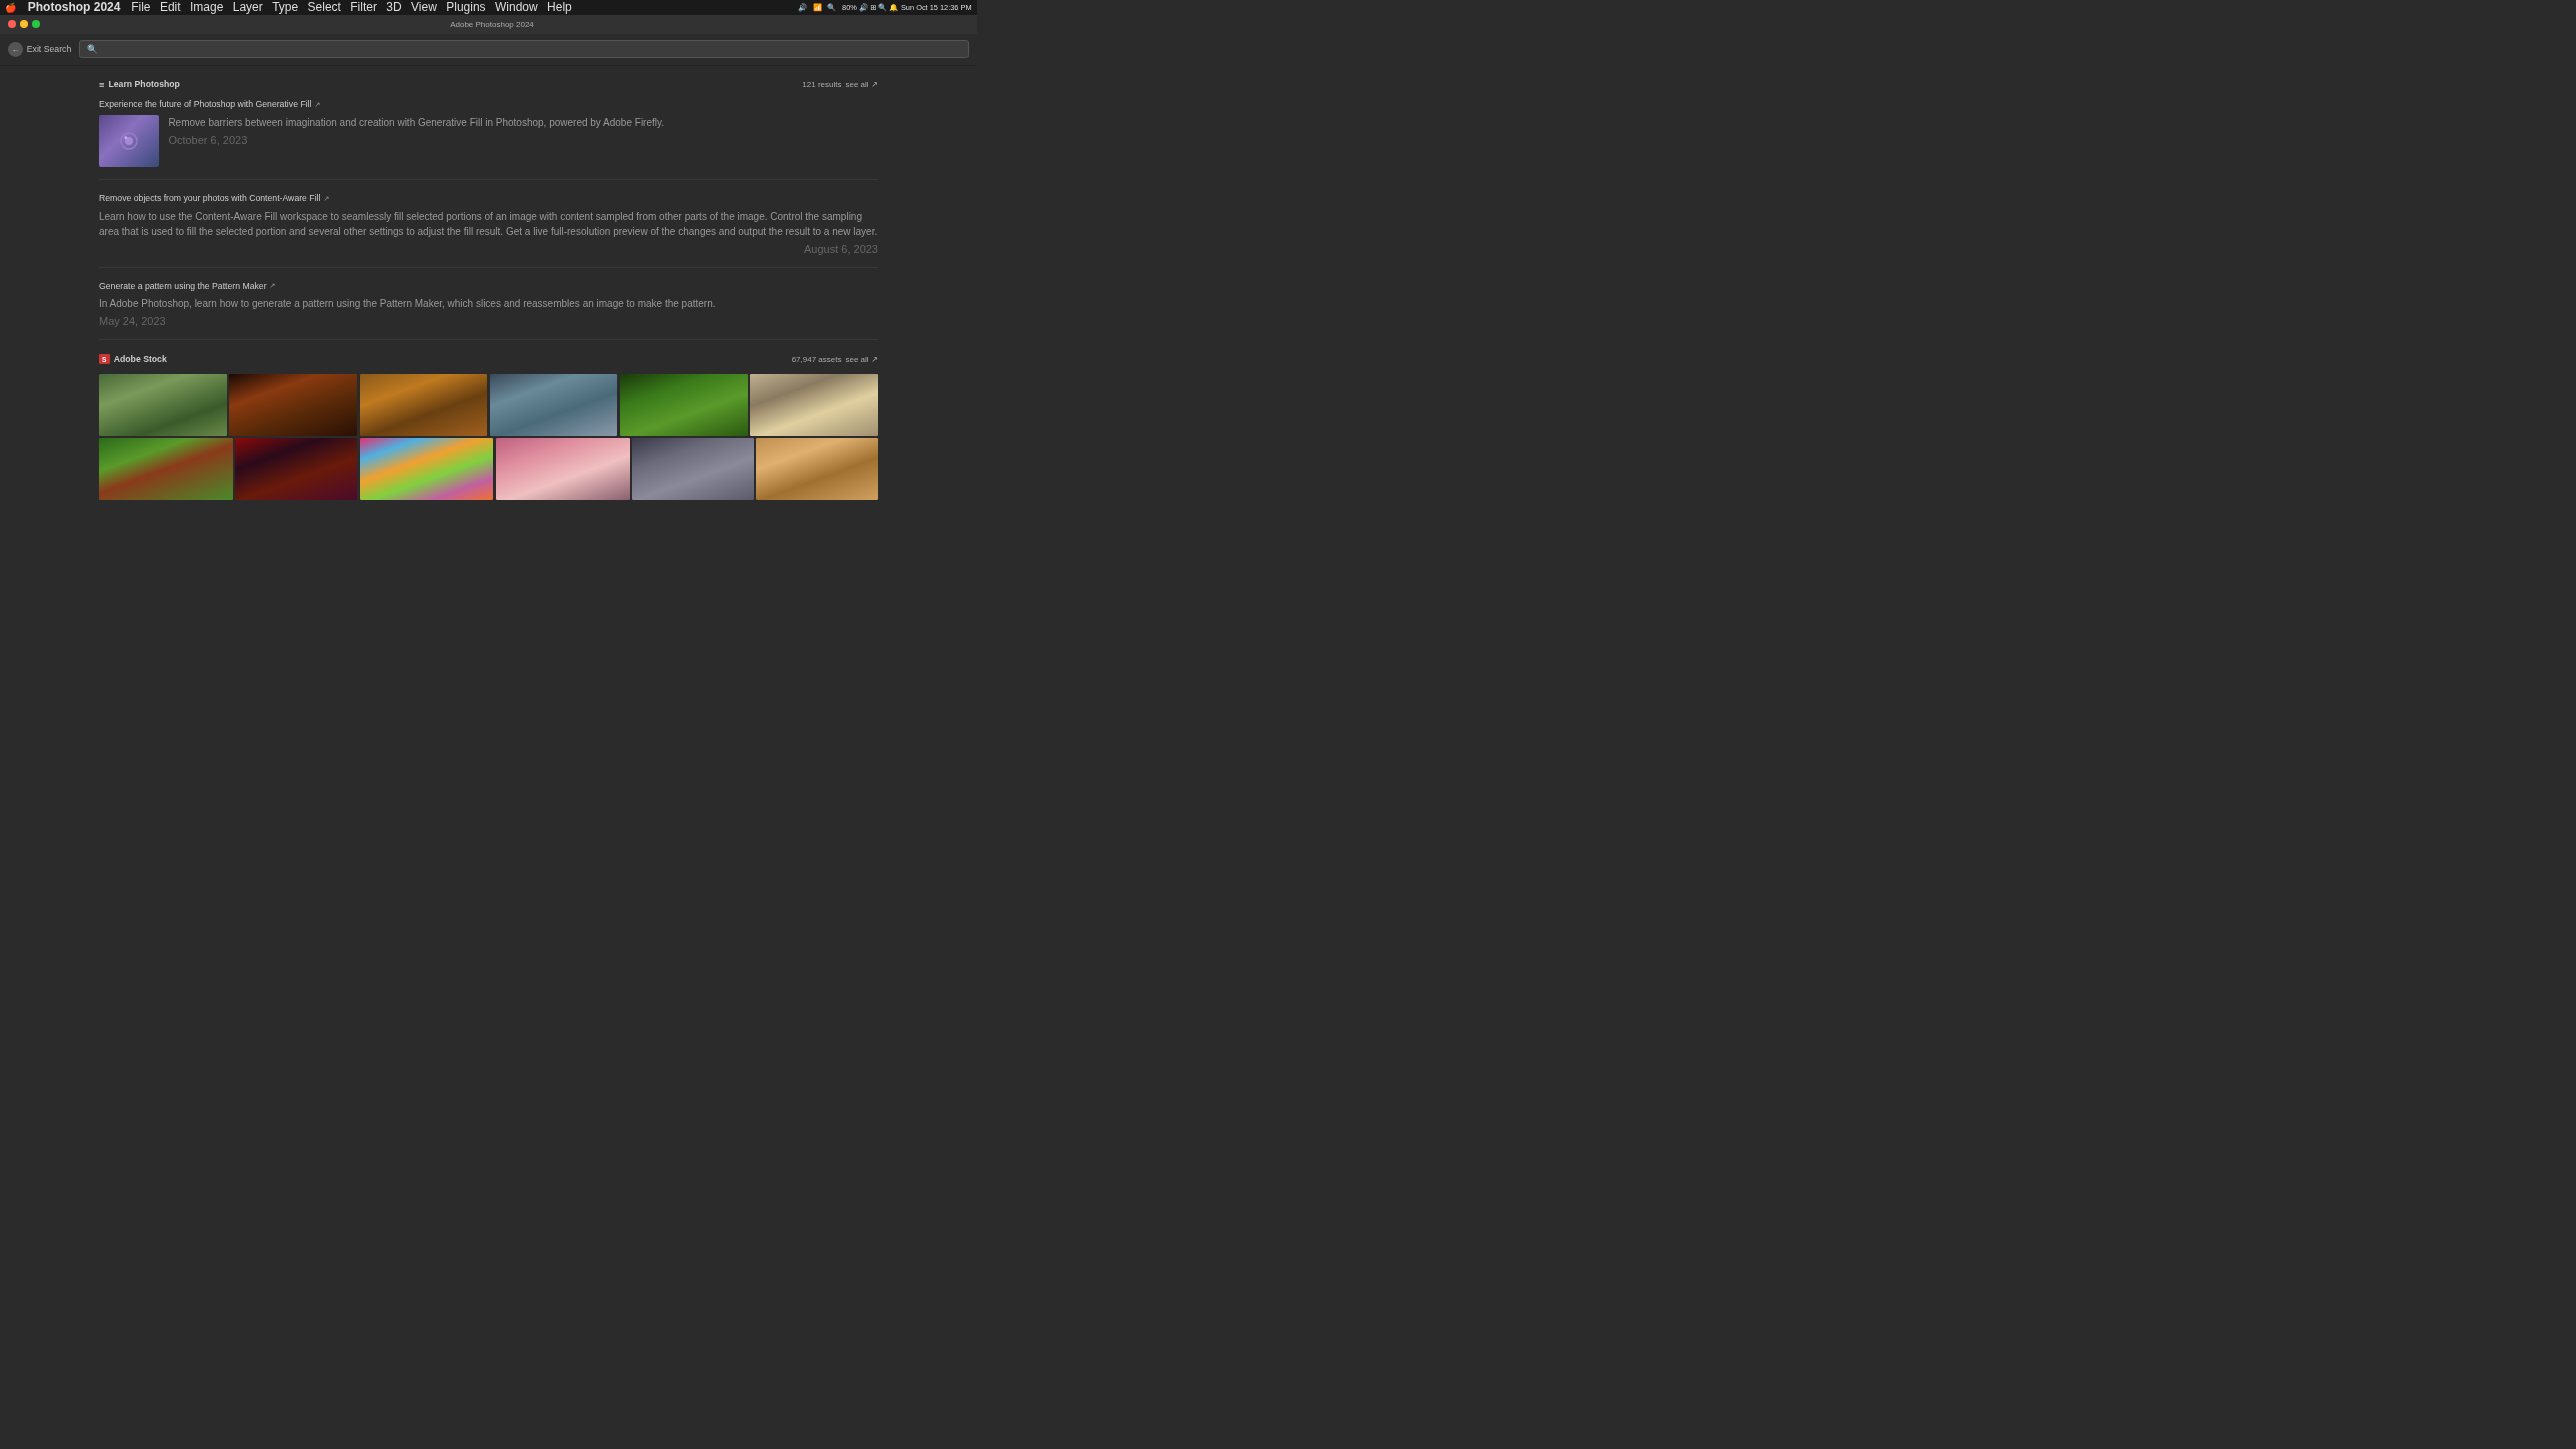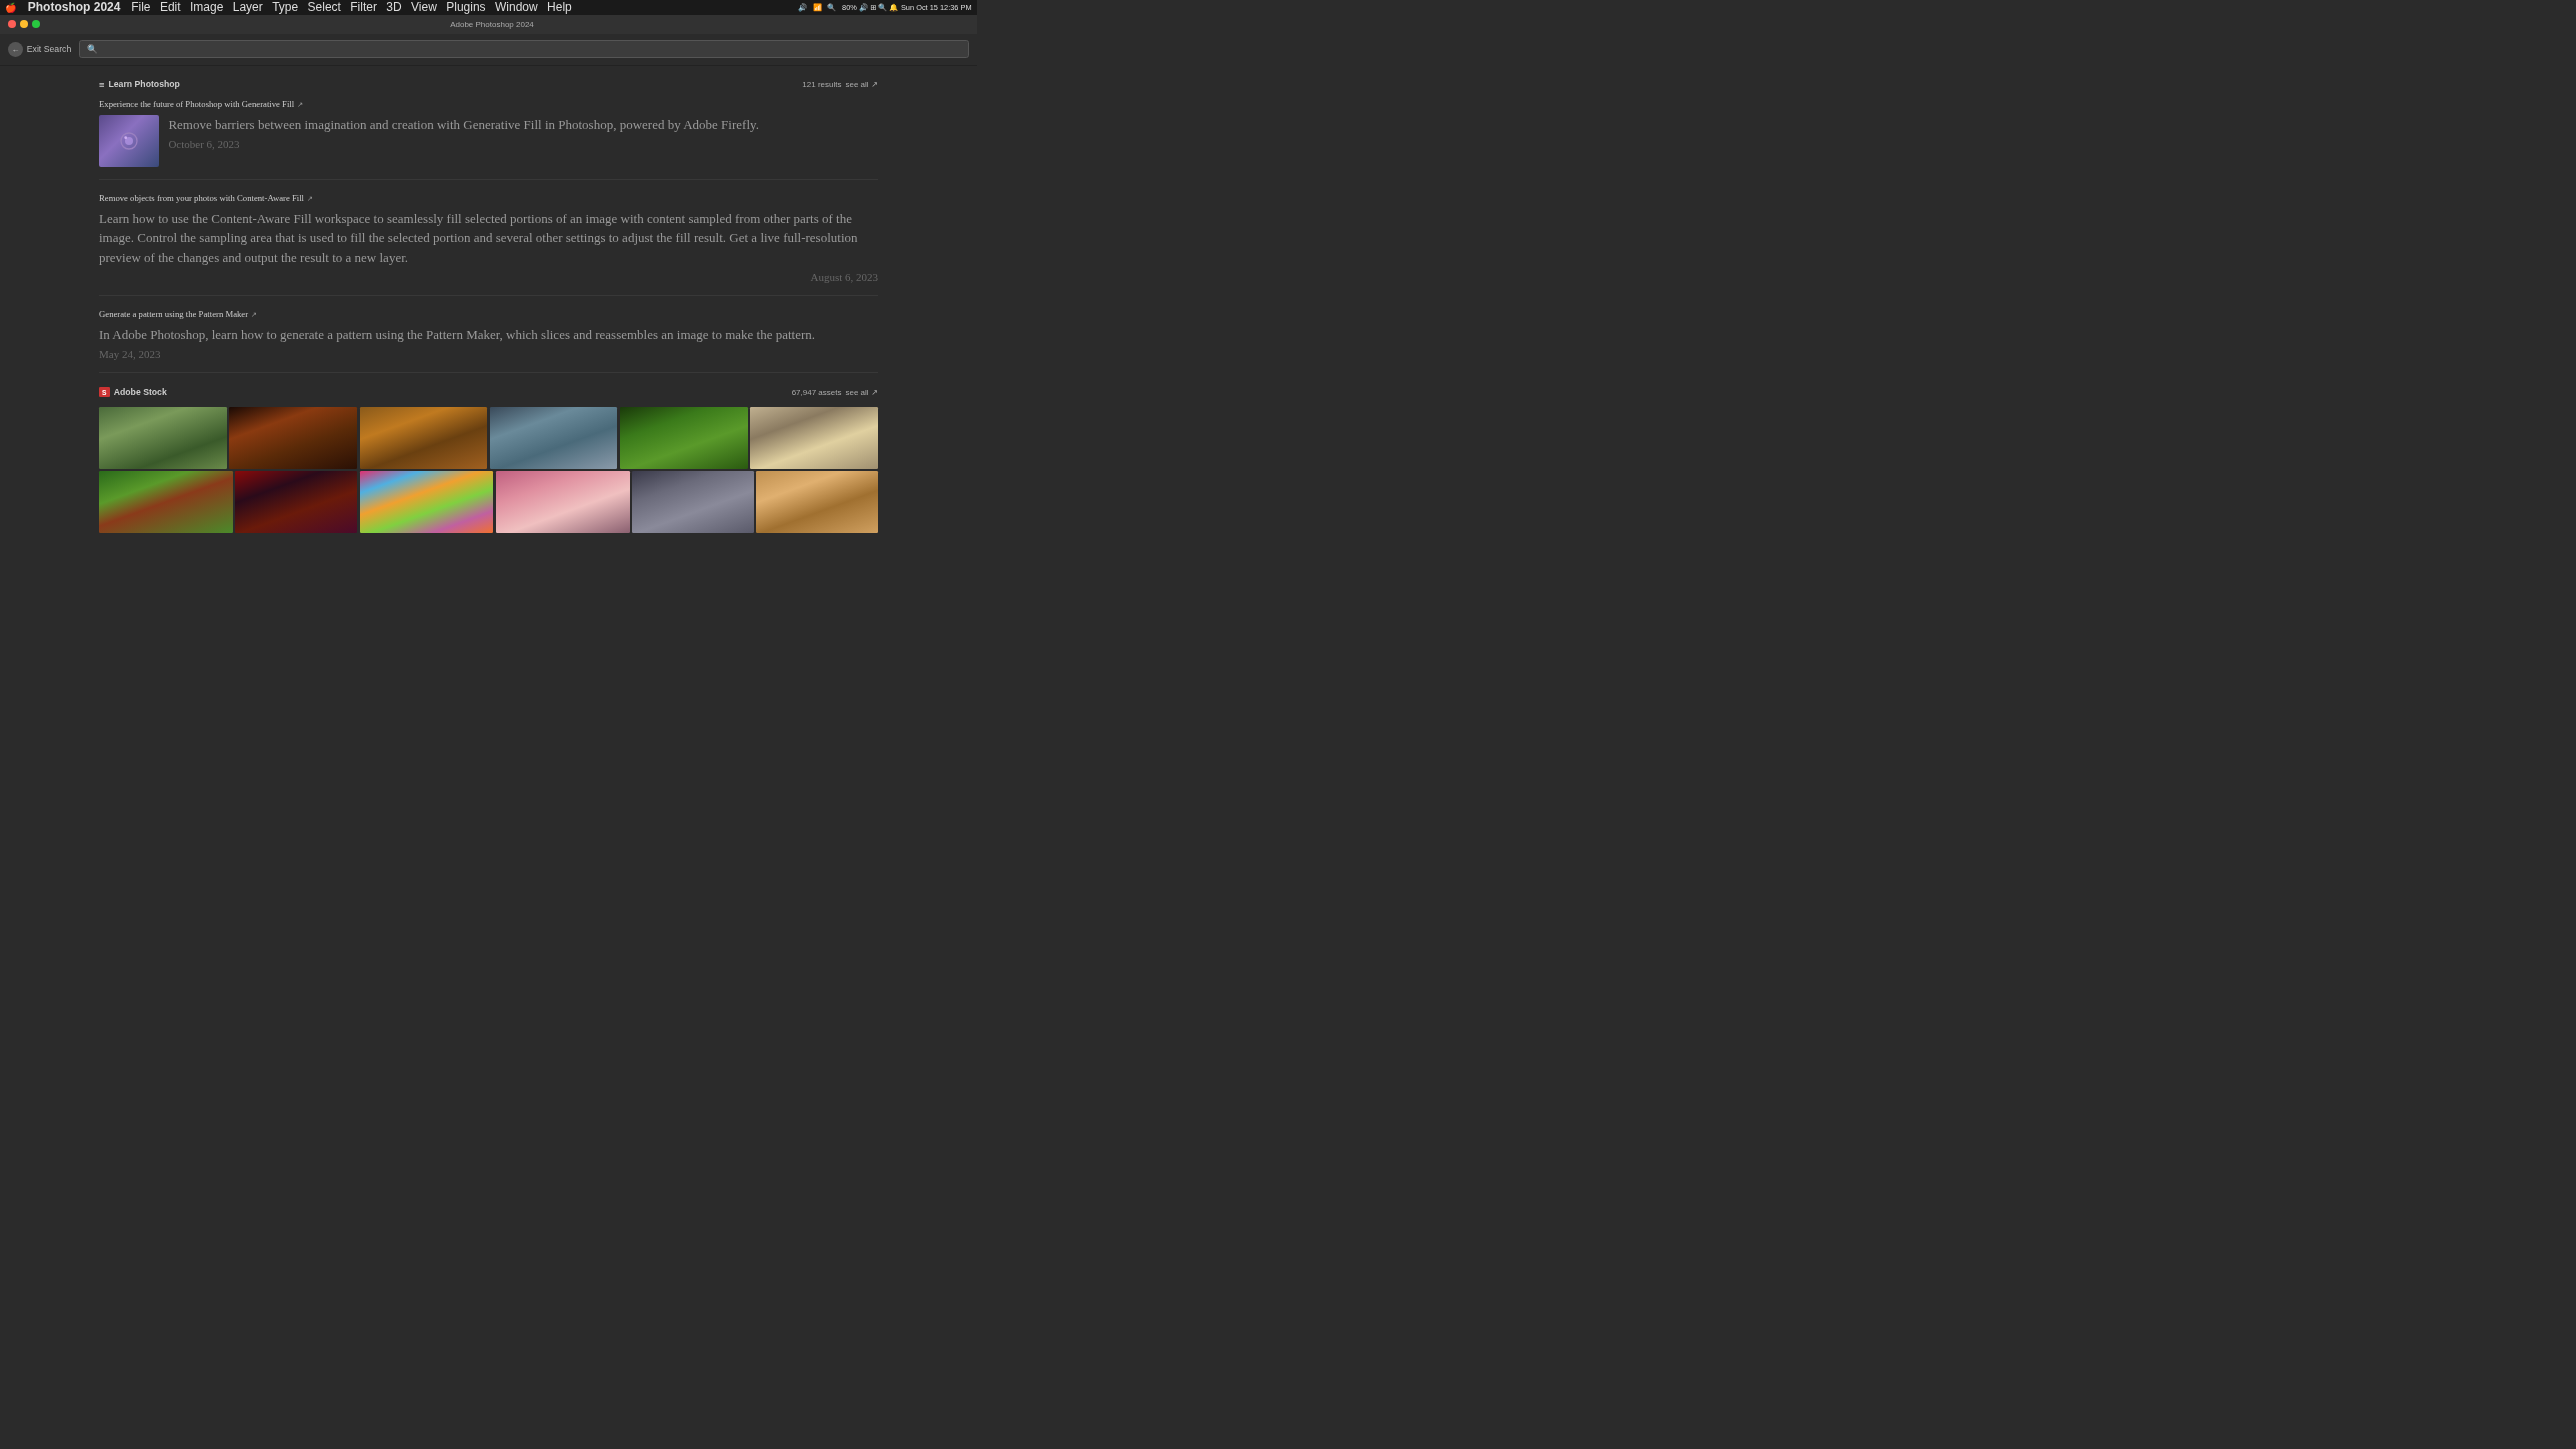--- a/index.html
+++ b/index.html
@@ -157,21 +157,20 @@
       cursor: pointer;
       text-decoration: none;
     }
     .results-count { color: #aaa; font-size: 8px; margin-right: 4px; }
 
     
     .article-item {
       margin-bottom: 13.4px;
       padding-bottom: 12px;
       border-bottom: 0.7px solid #383838;
-      font-family: Liberation Serif, serif;
     }
     .article-item:last-child { border-bottom: none; }
     .article-title {
       font-size: 8.7px;
       color: #ccc;
       margin-bottom: 5.4px;
       cursor: pointer;
       display: flex;
       align-items: center;
       gap: 2.7px;
@@ -198,21 +197,21 @@
     .article-thumb-inner {
       width: 100%;
       height: 100%;
       background: linear-gradient(135deg, #5a4a8a 0%, #8a70c0 40%, #3a4a7a 100%);
       display: flex;
       align-items: center;
       justify-content: center;
     }
     .article-body { flex: 1; }
     .article-description {
-      font-size: 13px;
+      font-size: 10px;
       color: #999;
       line-height: 1.5;
       margin-bottom: 4px;
     }
     .article-date { font-size: 11px; color: #666; }
 
     
     .stock-section { margin-top: 8px; }
     .stock-grid-row {
       display: grid;

